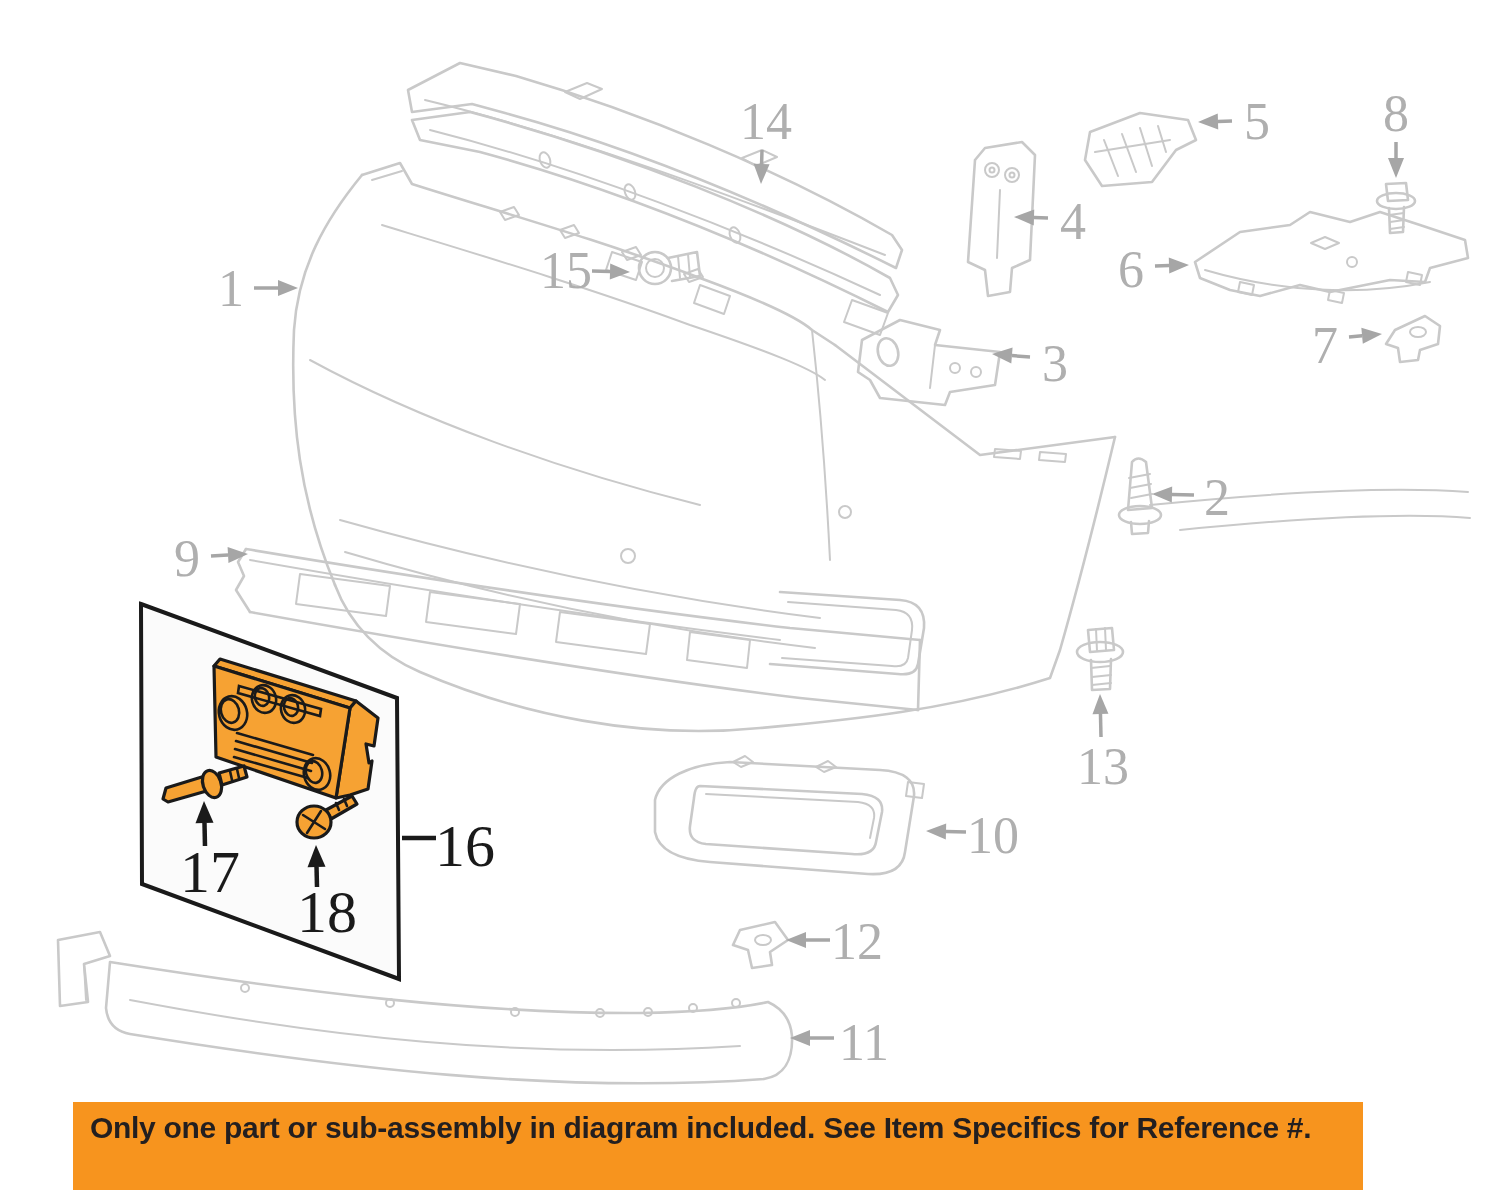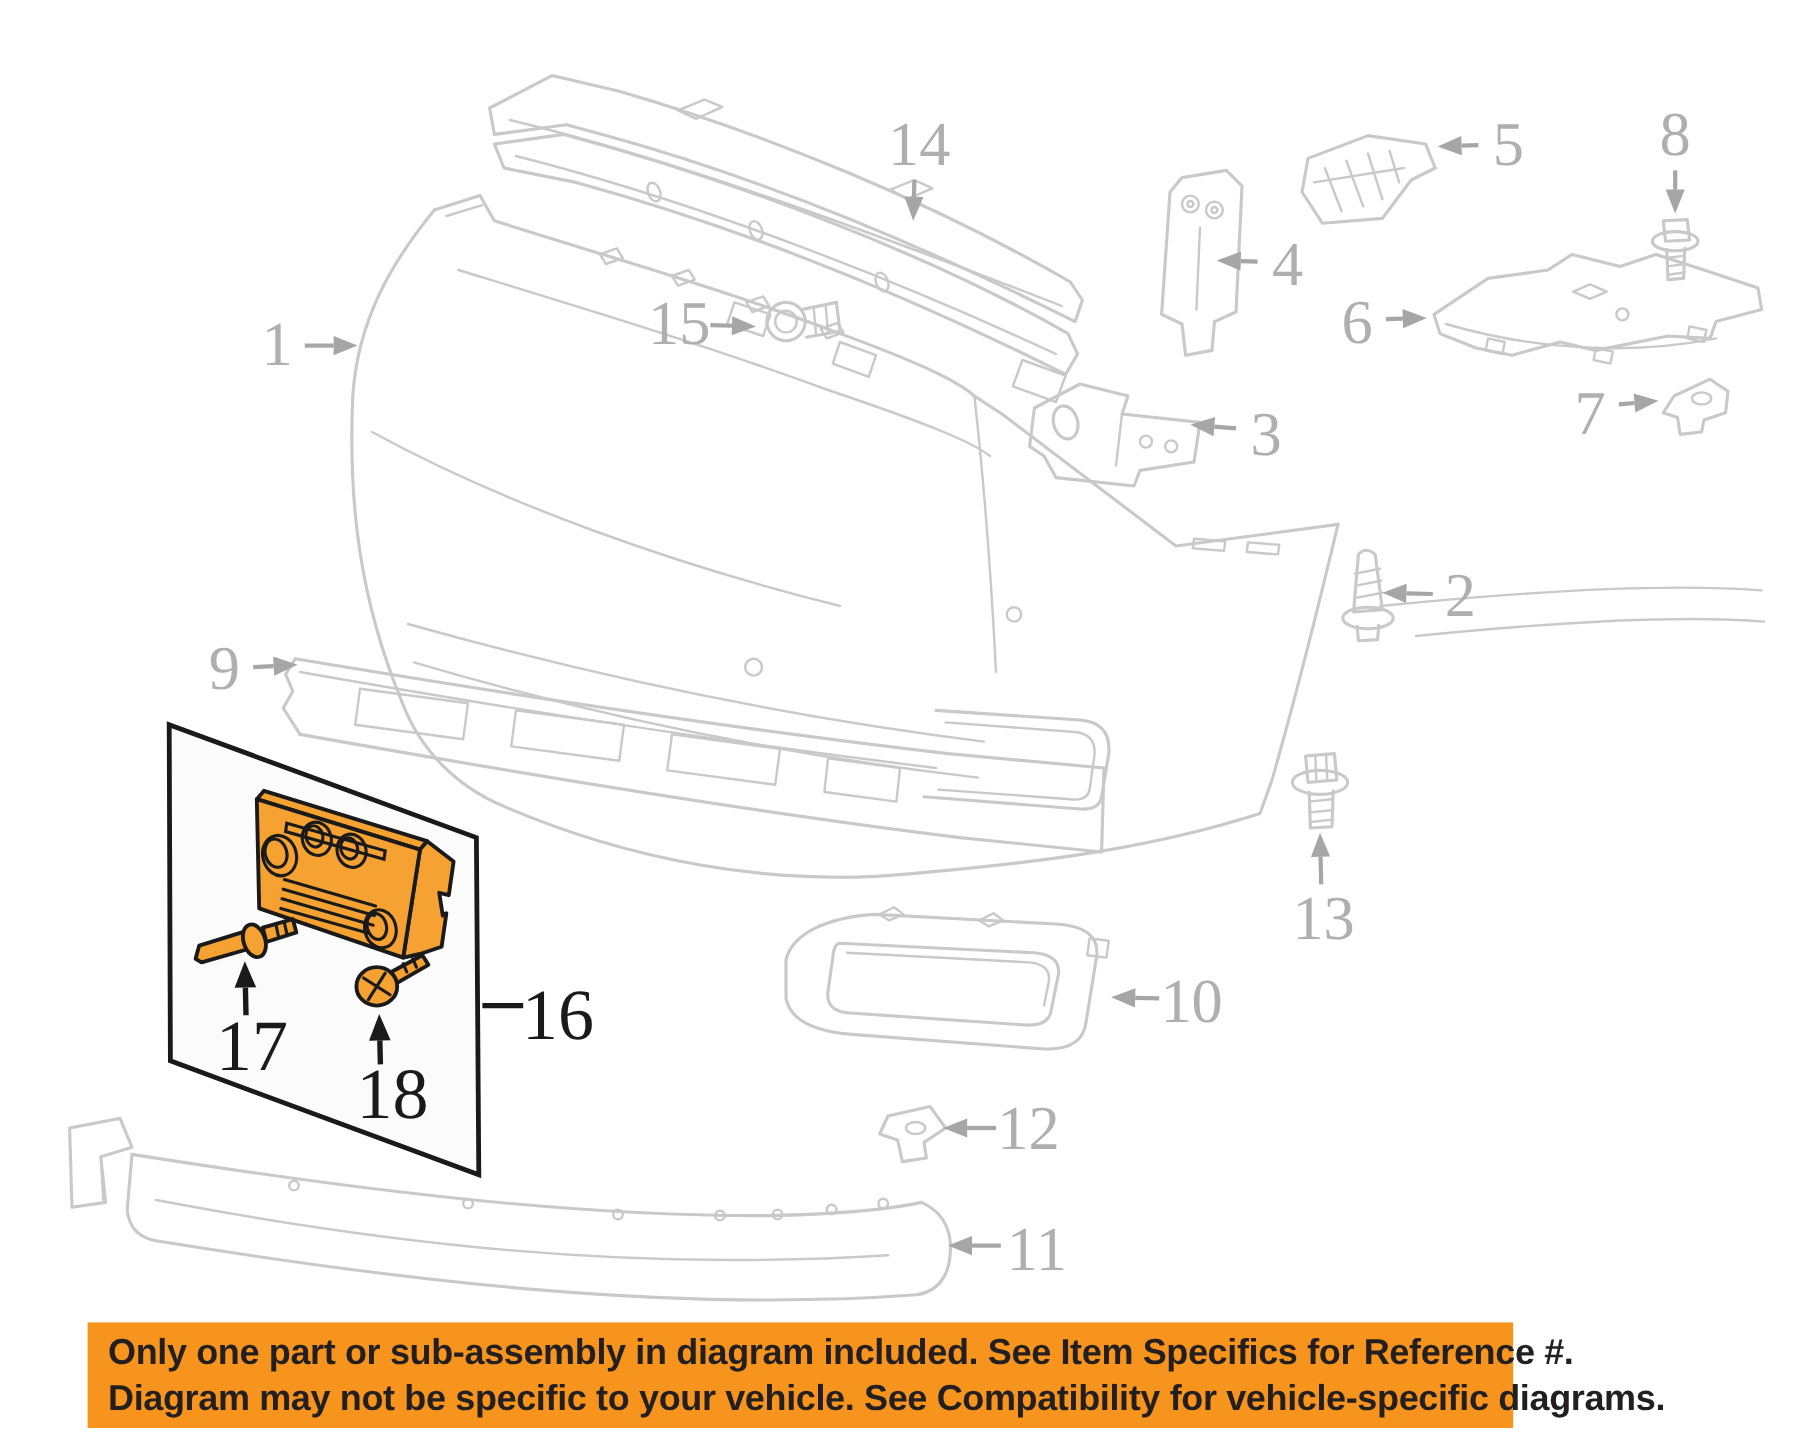--- a/index.html
+++ b/index.html
@@ -9,21 +9,21 @@
   
   .art{fill:none;stroke:var(--line,#C9C9C9);stroke-width:2.6;stroke-linejoin:round;stroke-linecap:round;}
   .thin{stroke-width:2;}
   
   .boxed{fill:var(--box-fill,#FBFBFB);stroke:var(--ink,#1A1A1A);stroke-width:4;stroke-linejoin:miter;}
   
   .orange{fill:var(--accent,#F6A233);stroke:var(--ink,#1A1A1A);stroke-width:3.2;stroke-linejoin:round;}
   .odetail{fill:none;stroke:var(--ink,#1A1A1A);stroke-width:2.6;stroke-linecap:round;}
   
   text.callout{font-family:"Liberation Serif",serif;}
-  .banner{position:absolute;left:73px;top:1102px;width:1188px;height:88px;
+  .banner{position:absolute;left:73px;top:1102px;width:1290px;height:88px;
           background:var(--banner,#F7941E);color:#231F20;font-weight:700;
           font-size:30px;line-height:38px;padding:7px 0 0 17px;box-sizing:border-box;
           letter-spacing:-0.3px;white-space:nowrap;}
 </style>
 </head>
 <body>
 
 <div class="stage" style="--accent: #F6A233; --banner: #F7941E; --line: #C9C9C9; --ink: #1A1A1A; --box-fill: #FBFBFB; --page-bg: #FFFFFF;">
 <svg id="diagram" width="1500" height="1196" viewBox="0 0 1500 1196">
 
@@ -258,15 +258,14 @@
         <polygon points="204,801 213.48654682075772,822.7946192767291 195.49098961978876,823.1945205478618" fill="#1A1A1A"></polygon>
         <text x="210" y="872" class="callout" text-anchor="middle" dominant-baseline="central" font-size="60" fill="#1A1A1A">17</text>
         <line x1="317" y1="887" x2="316.52366111481837" y2="866.993766822371" stroke="#1A1A1A" stroke-width="4.5"></line>
         <polygon points="316,845 325.5211111785156,866.7795418208543 307.52621105112115,867.2079918238876" fill="#1A1A1A"></polygon>
         <text x="327" y="912" class="callout" text-anchor="middle" dominant-baseline="central" font-size="60" fill="#1A1A1A">18</text>
       </g>
 </svg>
 
   <div class="banner">
     <div>Only one part or sub-assembly in diagram included. See Item Specifics for Reference #.</div>
-    <div>Diagram may not be specific to your vehicle. See Compatibility for vehicle-specific diagrams.</div>
   </div>
 </div>
 
 </body></html>

